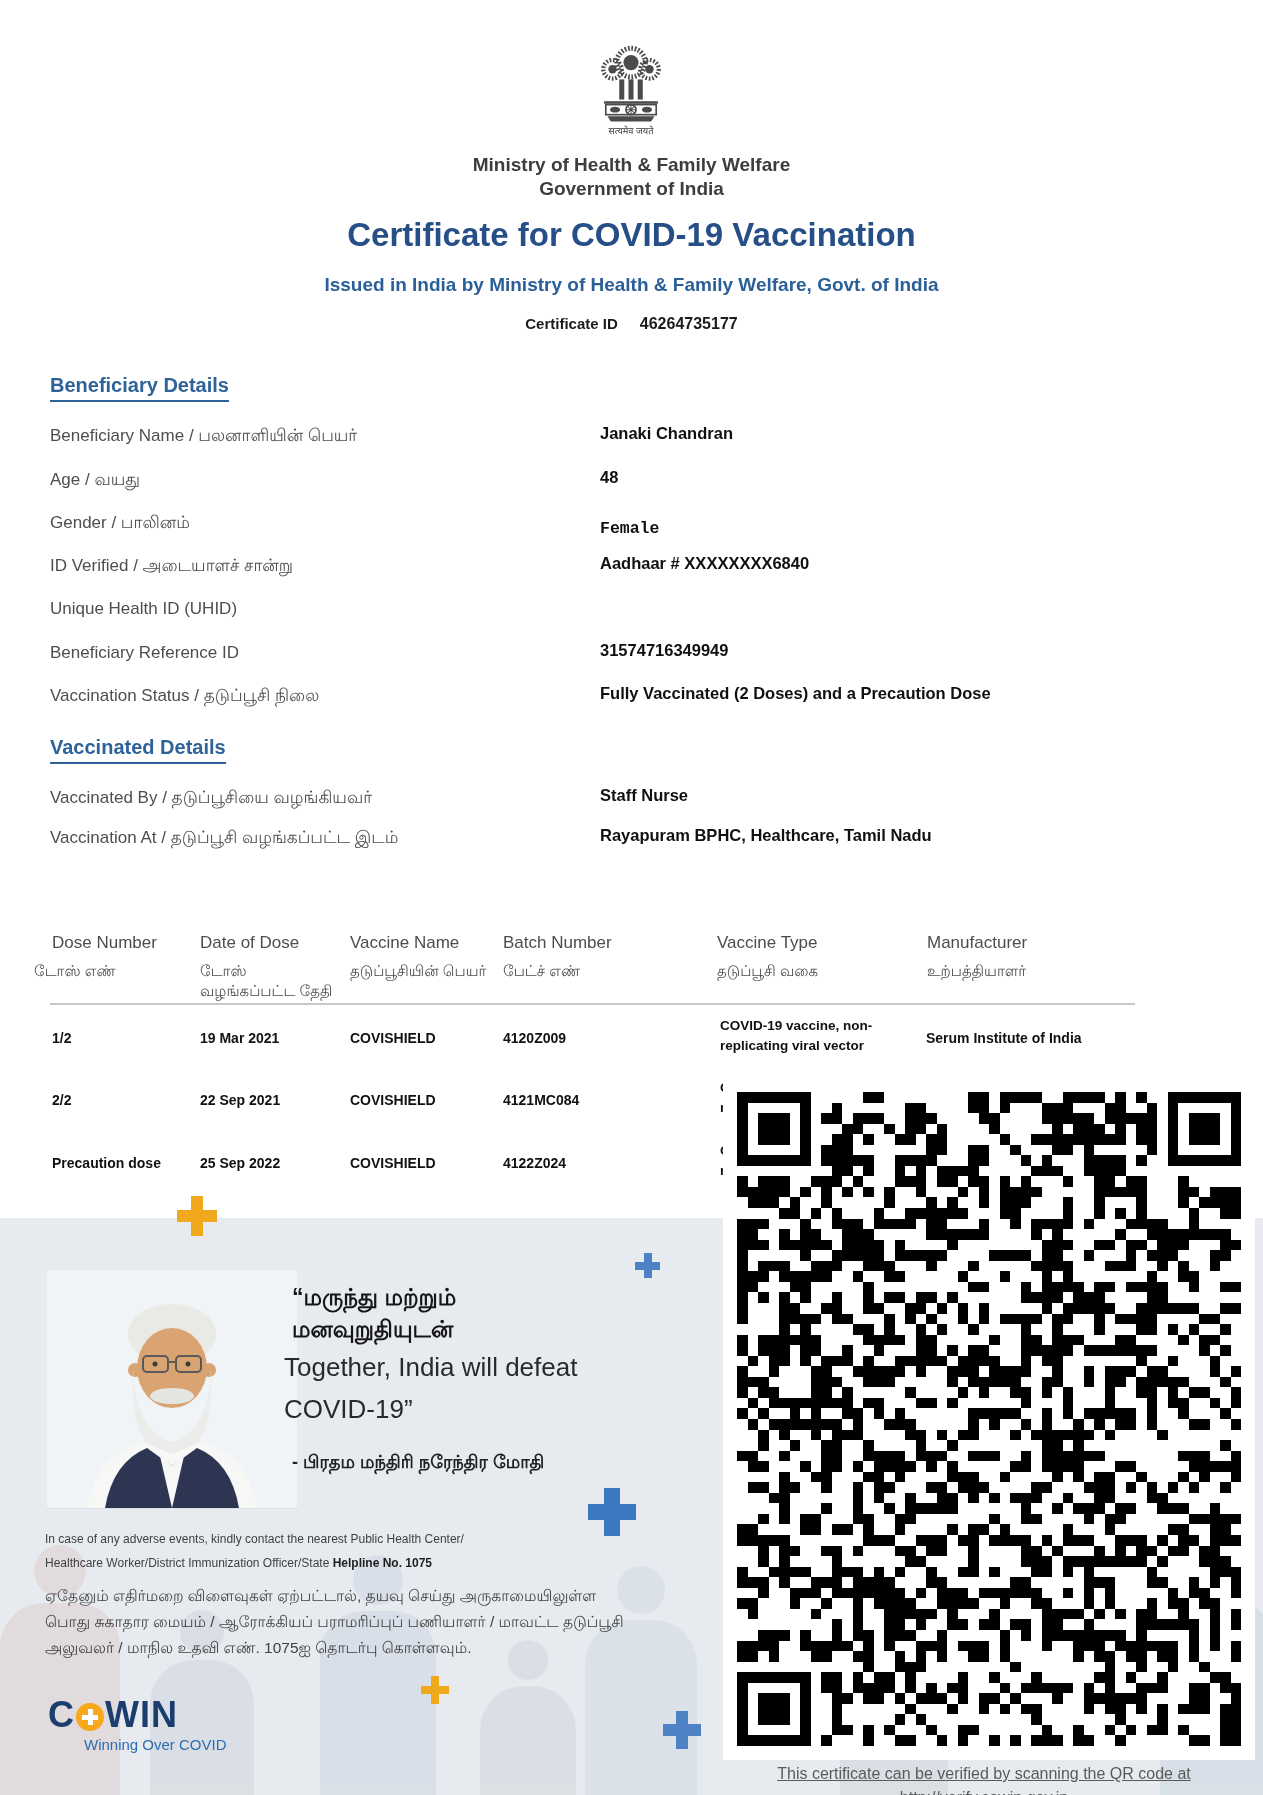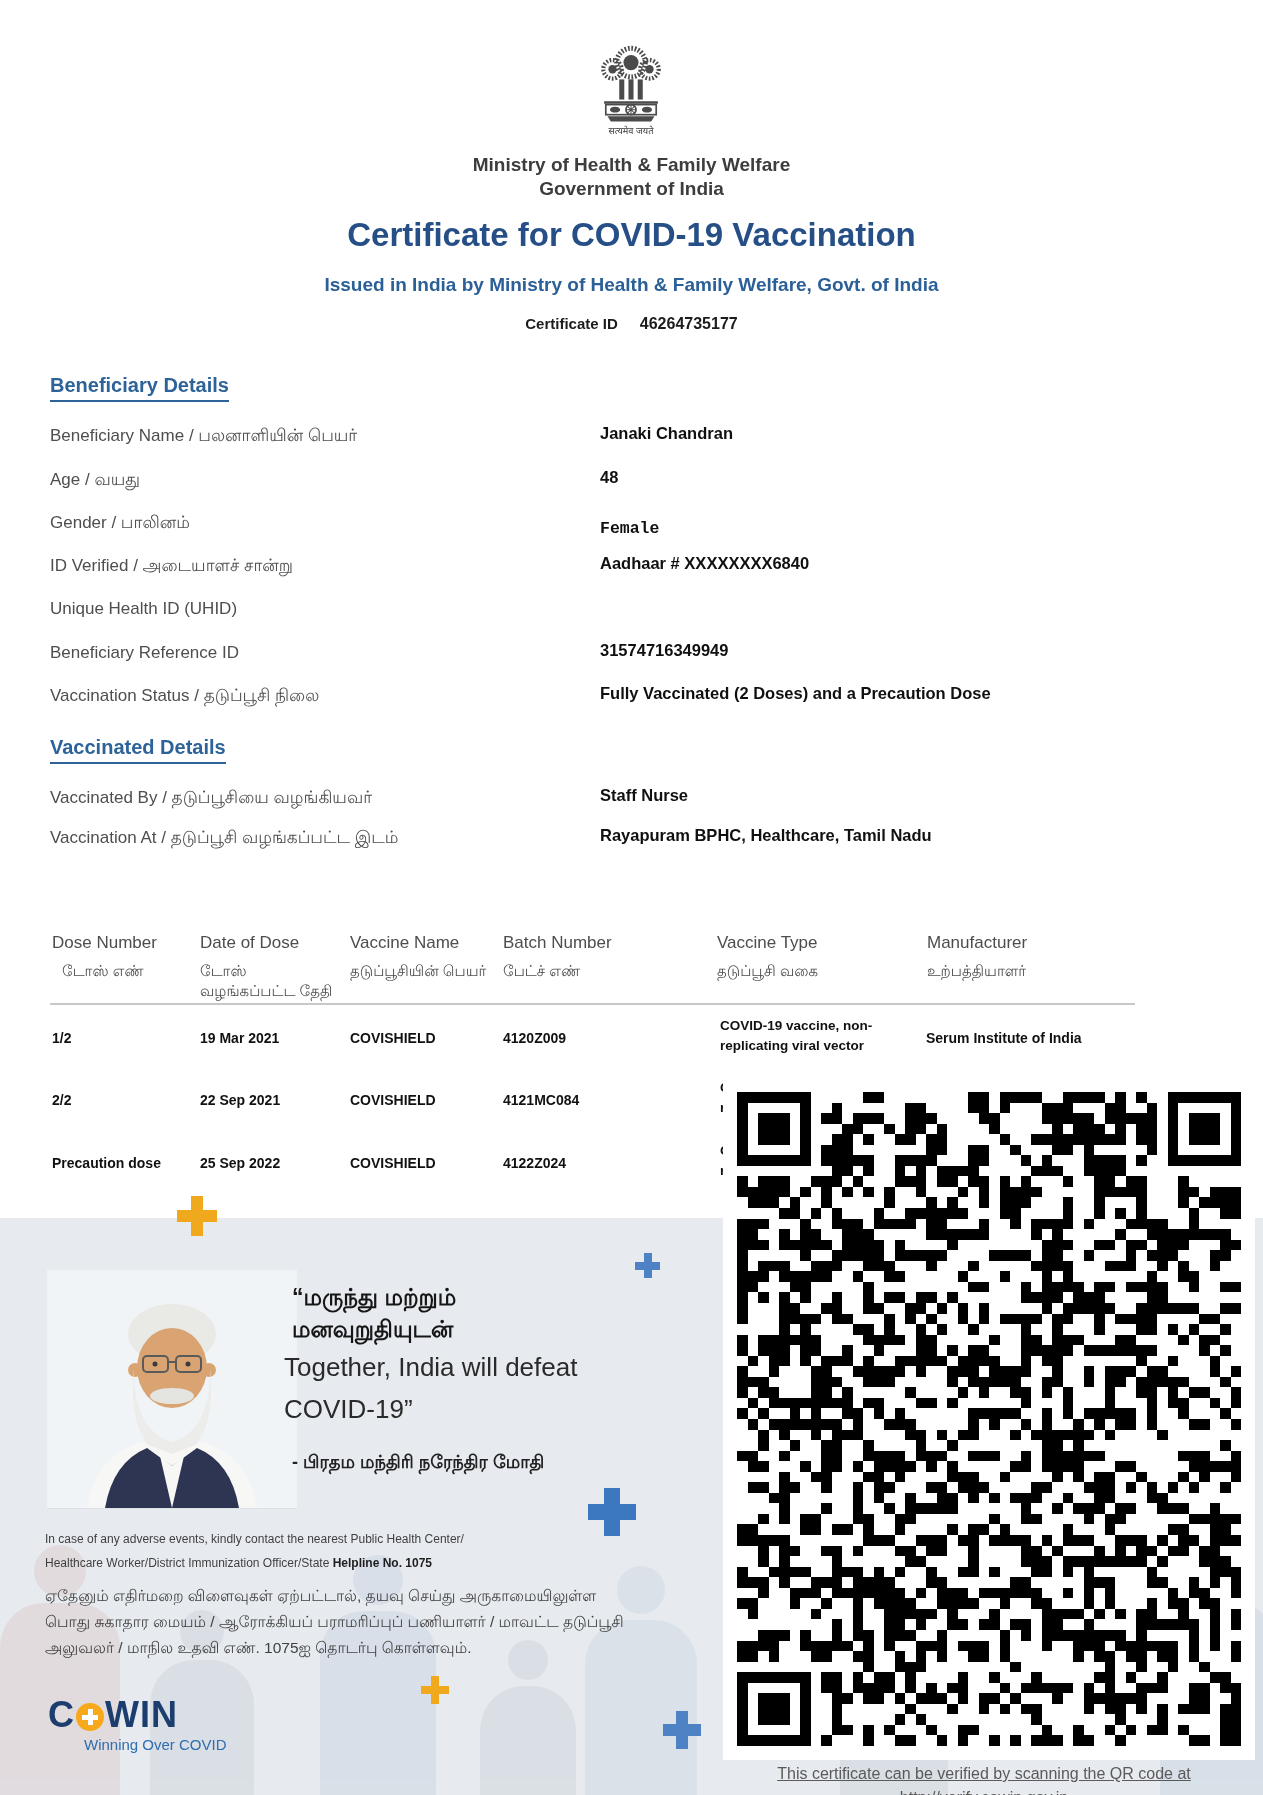--- a/index.html
+++ b/index.html
@@ -110,21 +110,21 @@
   <div class="abs val" style="top:826px;">Rayapuram BPHC, Healthcare, Tamil Nadu</div>
 
   <div>
     <div class="abs th-en" style="left:52px;">Dose Number</div>
     <div class="abs th-en" style="left:200px;">Date of Dose</div>
     <div class="abs th-en" style="left:350px;">Vaccine Name</div>
     <div class="abs th-en" style="left:503px;">Batch Number</div>
     <div class="abs th-en" style="left:717px;">Vaccine Type</div>
     <div class="abs th-en" style="left:927px;">Manufacturer</div>
 
-    <div class="abs th-ta" style="left:62px;white-space:nowrap;">டோஸ் எண்</div>
+    <div class="abs th-ta" style="left:34px;white-space:nowrap;">டோஸ் எண்</div>
     <div class="abs th-ta" style="left:200px;width:138px;">டோஸ் வழங்கப்பட்ட தேதி</div>
     <div class="abs th-ta" style="left:350px;white-space:nowrap;">தடுப்பூசியின் பெயர்</div>
     <div class="abs th-ta" style="left:503px;white-space:nowrap;">பேட்ச் எண்</div>
     <div class="abs th-ta" style="left:717px;white-space:nowrap;">தடுப்பூசி வகை</div>
     <div class="abs th-ta" style="left:927px;white-space:nowrap;">உற்பத்தியாளர்</div>
 
     <div class="abs rule"></div>
 
     <div class="abs cell" style="left:52px;top:1030px;">1/2</div>
     <div class="abs cell" style="left:200px;top:1030px;">19 Mar 2021</div>

